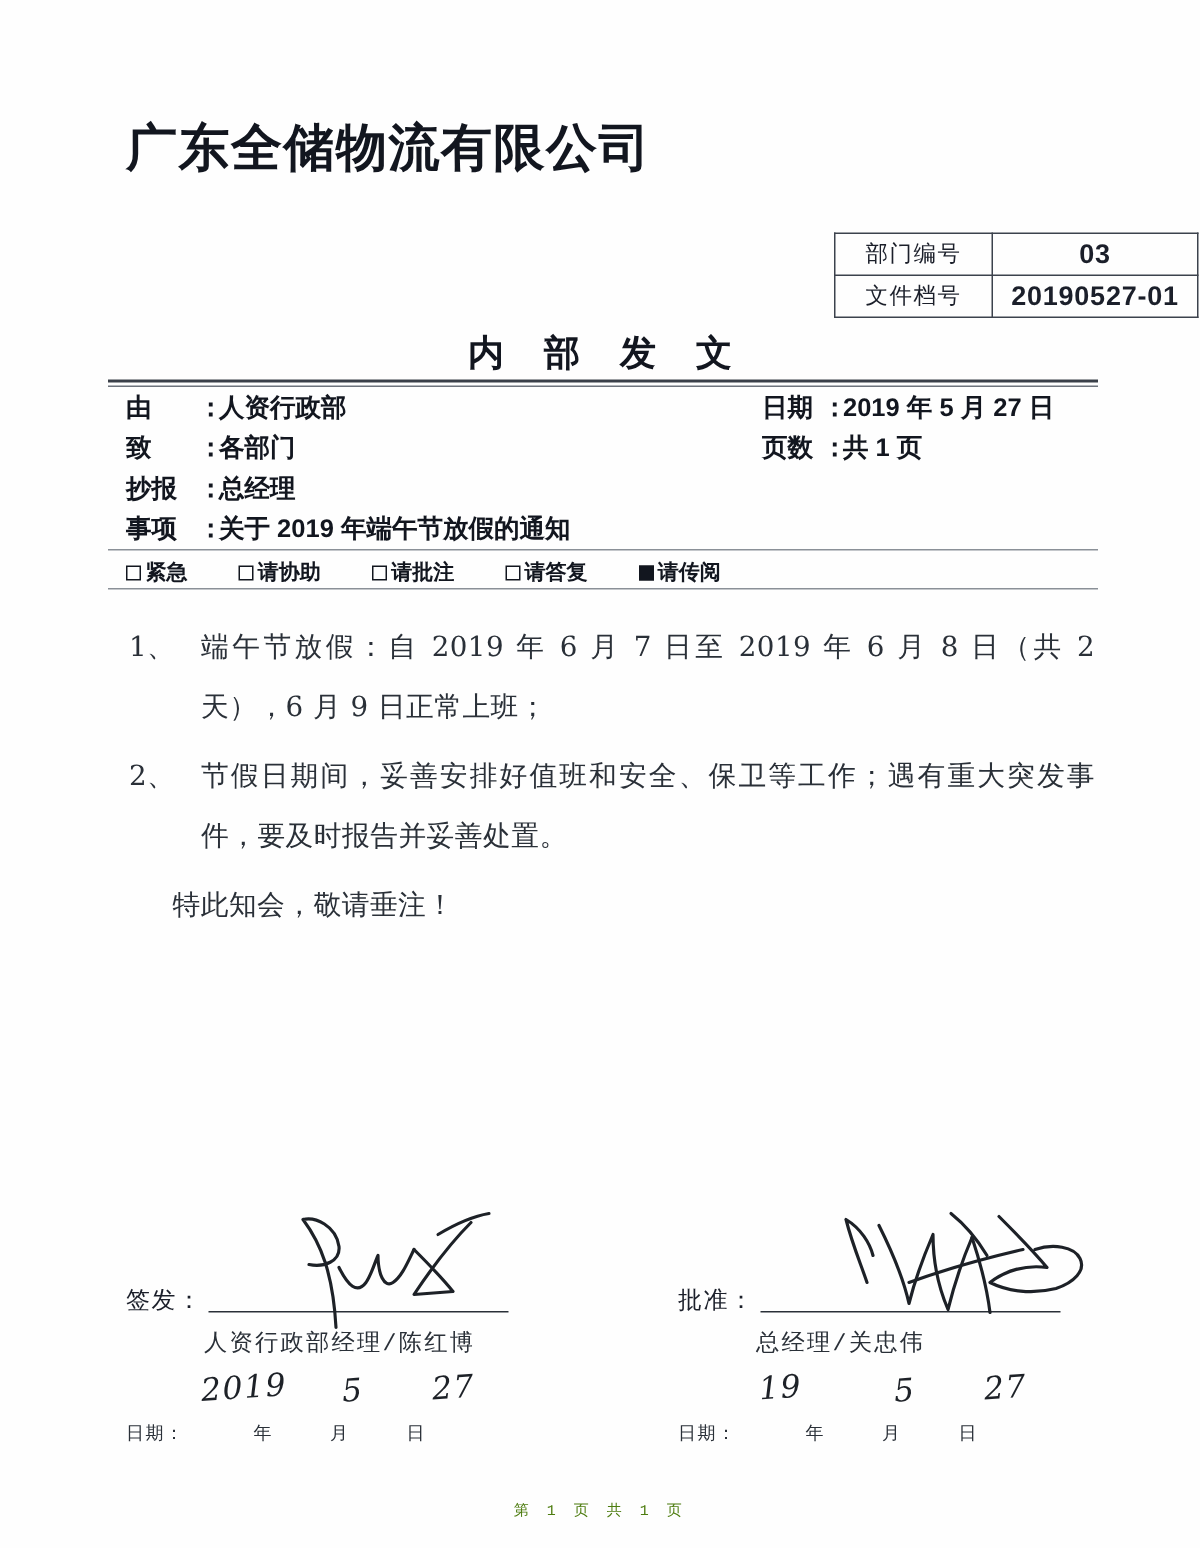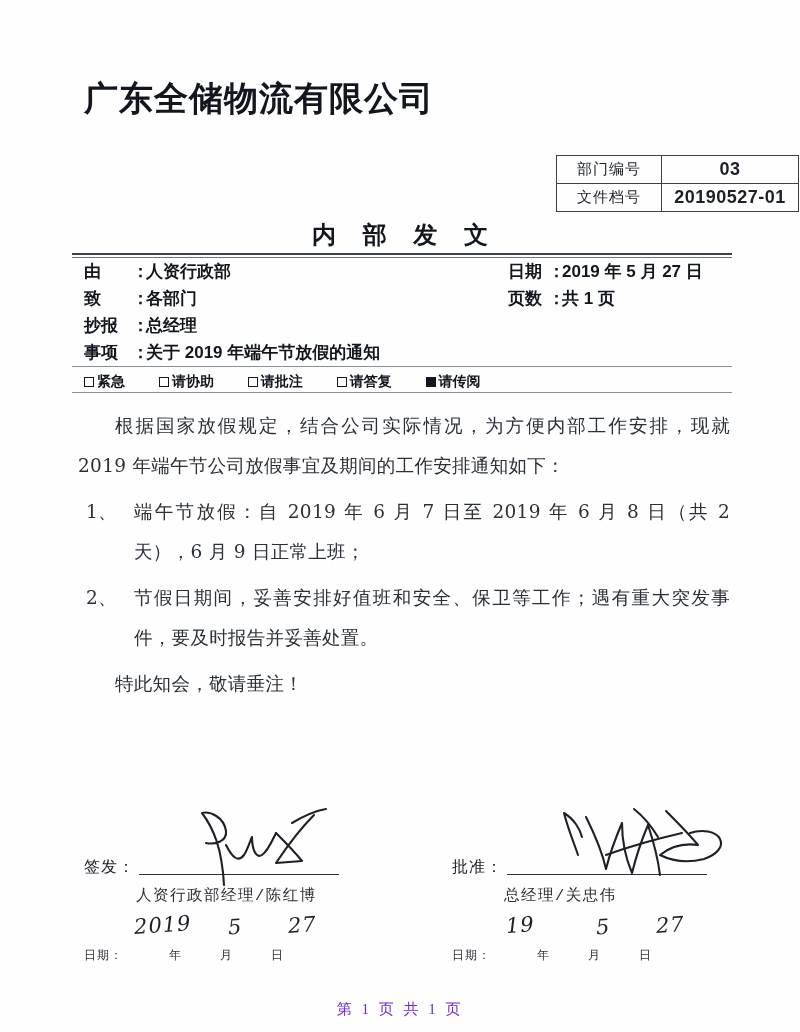--- a/index.html
+++ b/index.html
@@ -253,24 +253,24 @@
   }
 
   svg.scribble { position: absolute; overflow: visible; }
 
   
   .footer {
     position: absolute;
     left: 0; right: 0;
     top: 1000px;
     text-align: center;
-    font-family: Liberation Serif, serif;
-    font-size: 15px;
+    font-family: Liberation Mono, monospace;
+    font-size: 10px;
     letter-spacing: 3px;
-    color: #6d28d9;
+    color: #4d7c0f;
   }
 </style>
 </head>
 <body>
 
 <div class="page">
 
   <div class="company-name">广东全储物流有限公司</div>
 
   <table class="id-table">
@@ -330,21 +330,20 @@
     </span>
     <span class="check-item">
       <span class="box"></span><span>请答复</span>
     </span>
     <span class="check-item">
       <span class="box checked"></span><span>请传阅</span>
     </span>
   </div>
 
   <div class="body">
-    <p class="para">根据国家放假规定，结合公司实际情况，为方便内部工作安排，现就 2019 年端午节公司放假事宜及期间的工作安排通知如下：</p>
 
     <div class="list-item">
       <span class="list-num">1、</span><span>端午节放假：自 2019 年 6 月 7 日至 2019 年 6 月 8 日（共 2 天），6 月 9 日正常上班；</span>
     </div>
 
     <div class="list-item">
       <span class="list-num">2、</span><span>节假日期间，妥善安排好值班和安全、保卫等工作；遇有重大突发事件，要及时报告并妥善处置。</span>
     </div>
 
     <p class="closing">特此知会，敬请垂注！</p>

